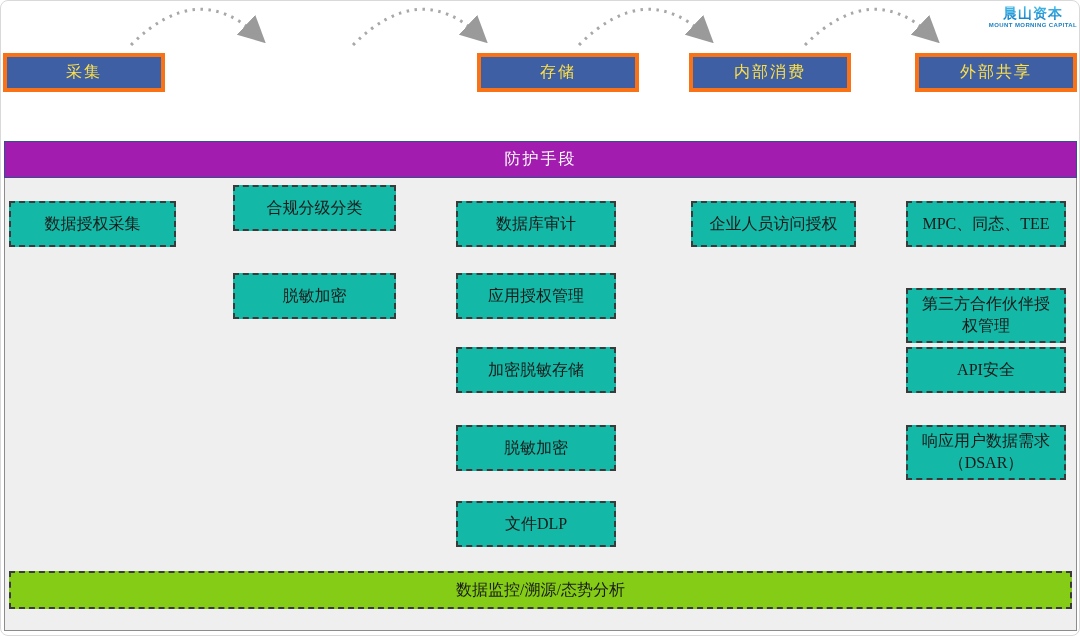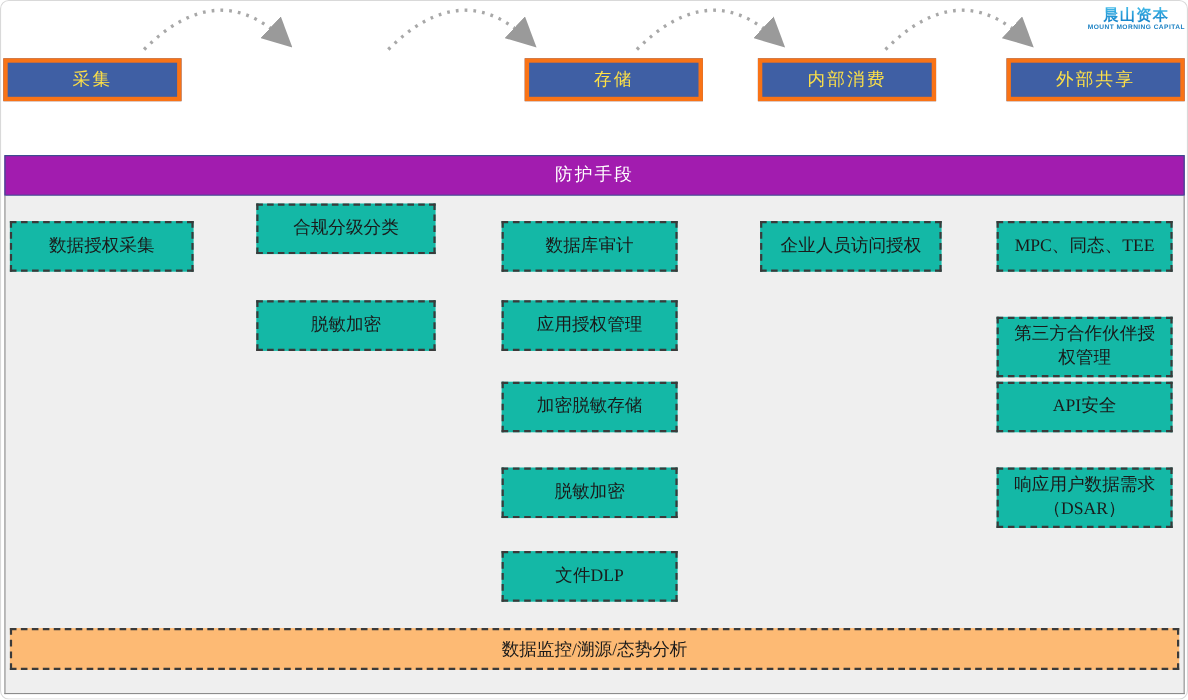--- a/index.html
+++ b/index.html
@@ -55,21 +55,21 @@
     box-sizing:border-box;
     min-height:46px;
     display:flex;align-items:center;justify-content:center;
     text-align:center;
     font-size:16px;color:#1a1a1a;
     line-height:1.4;
     padding:3px 10px;
   }
   .footer-cell{
     position:absolute;left:5px;top:430px;width:1063px;height:38px;
-    border:2px dashed #3a3a3a;background:#fdba74;box-sizing:border-box;
+    border:2px dashed #3a3a3a;background:#84cc16;box-sizing:border-box;
     display:flex;align-items:center;justify-content:center;
     font-size:16px;color:#1a1a1a;
   }
 </style>
 </head>
 <body>
 
 <div class="page">
 
   <svg class="flow-arrows" viewBox="0 0 1080 52" xmlns="http://www.w3.org/2000/svg">

